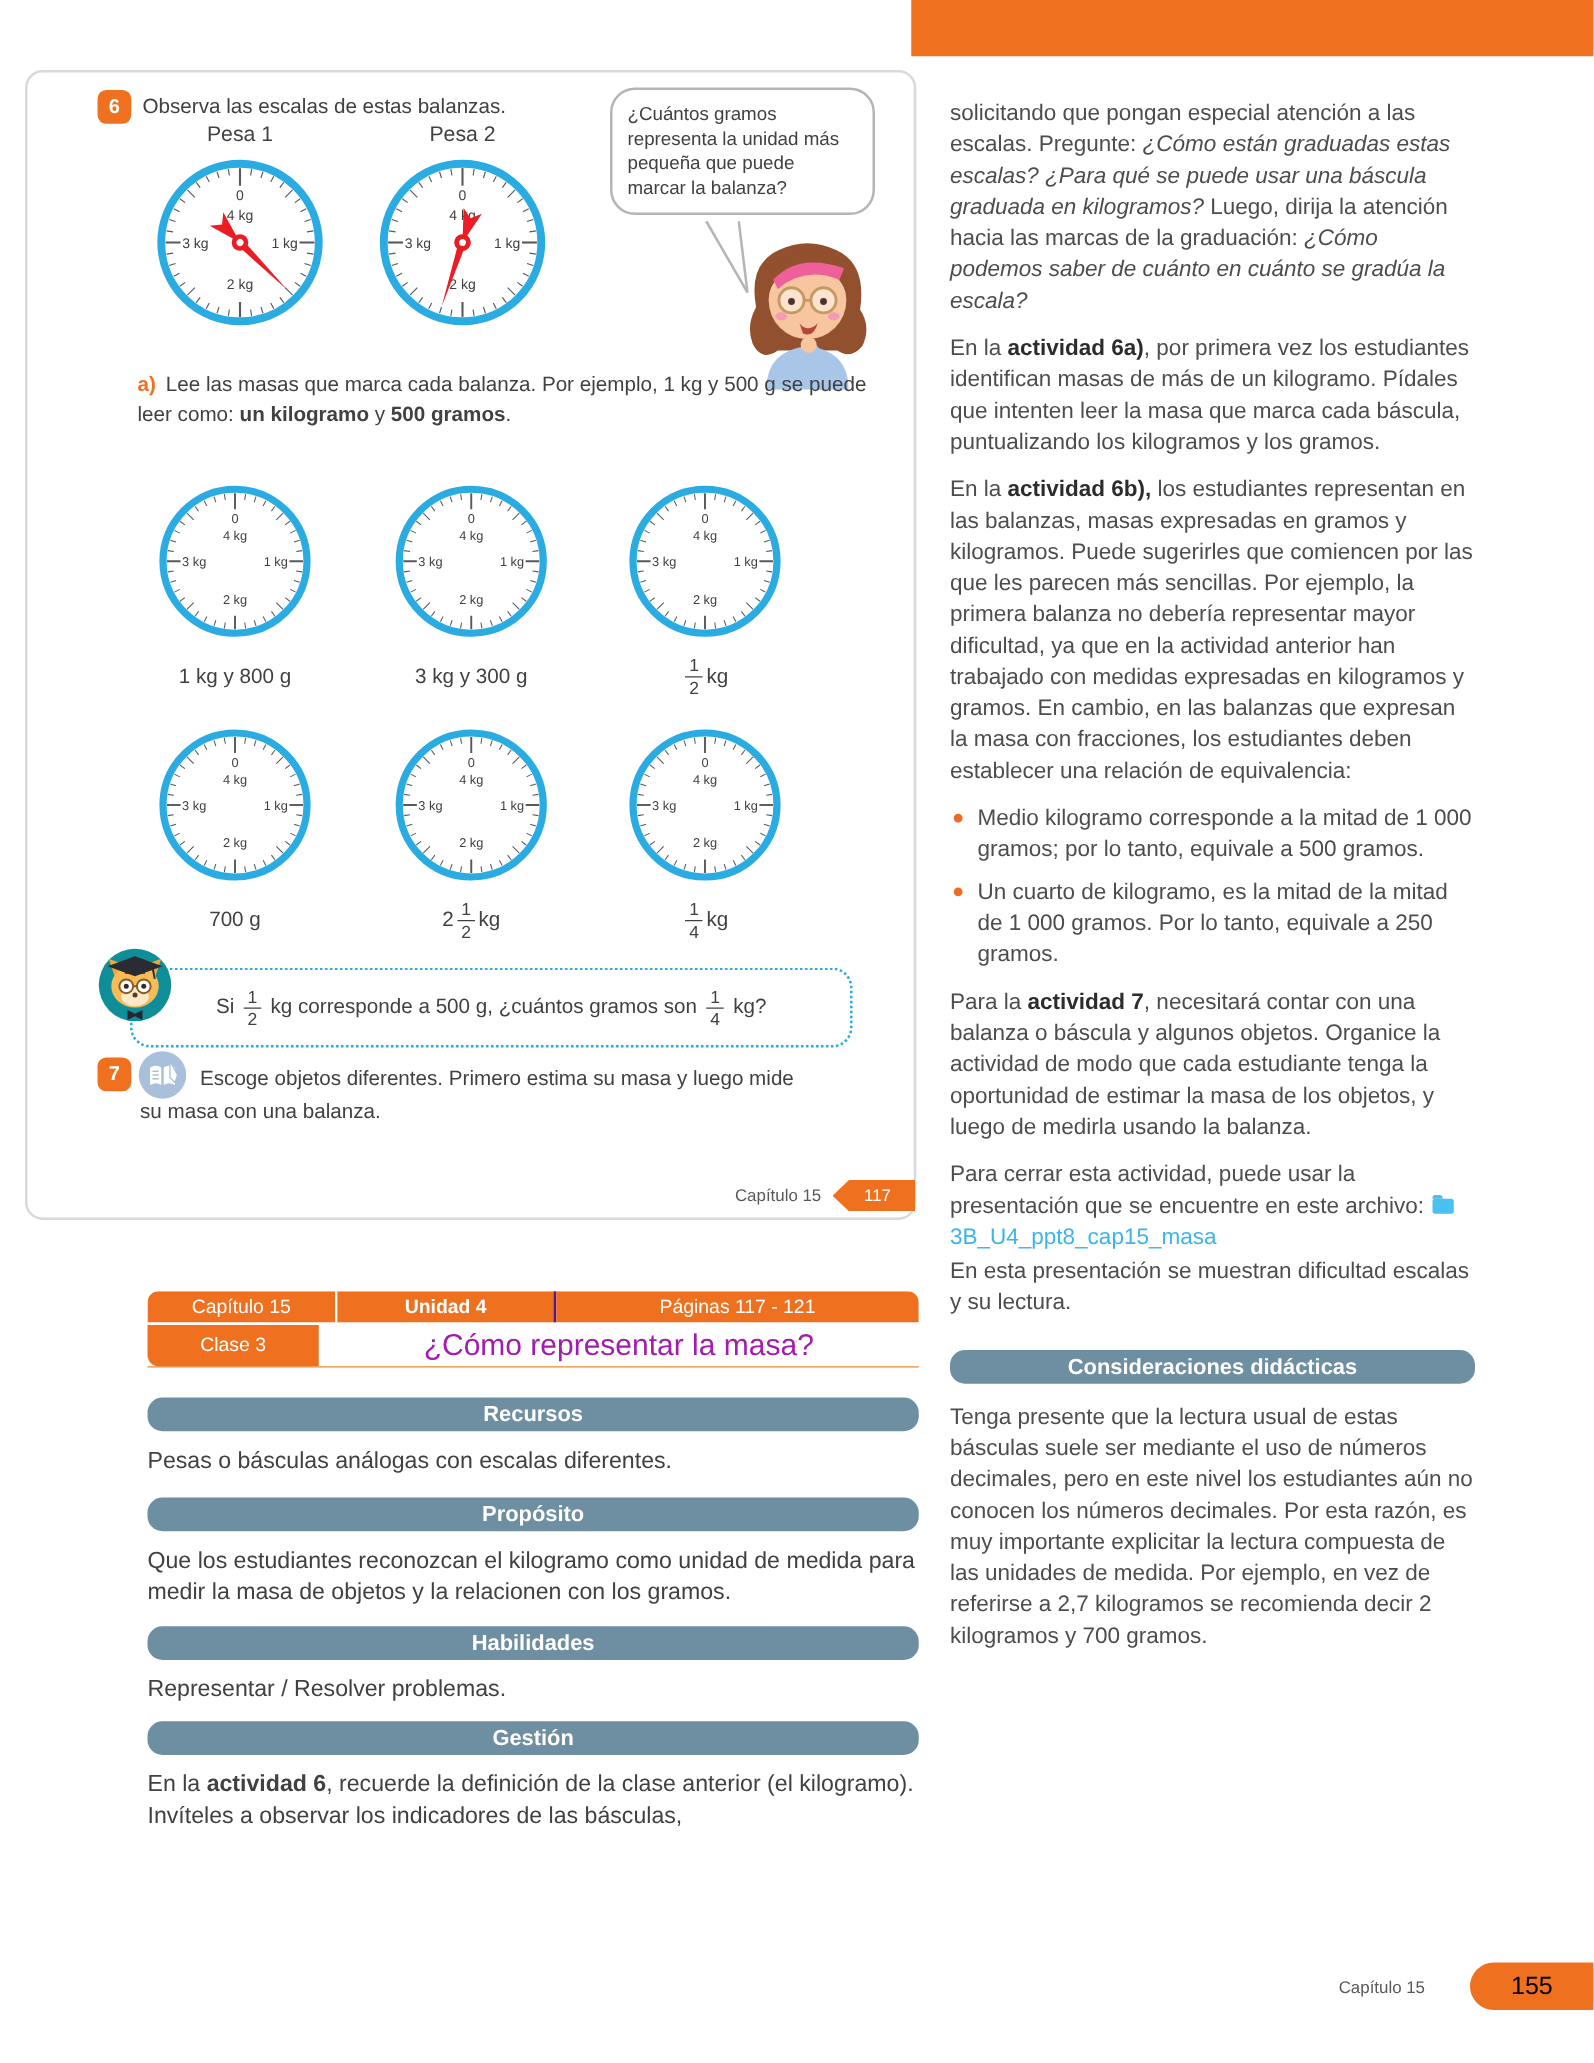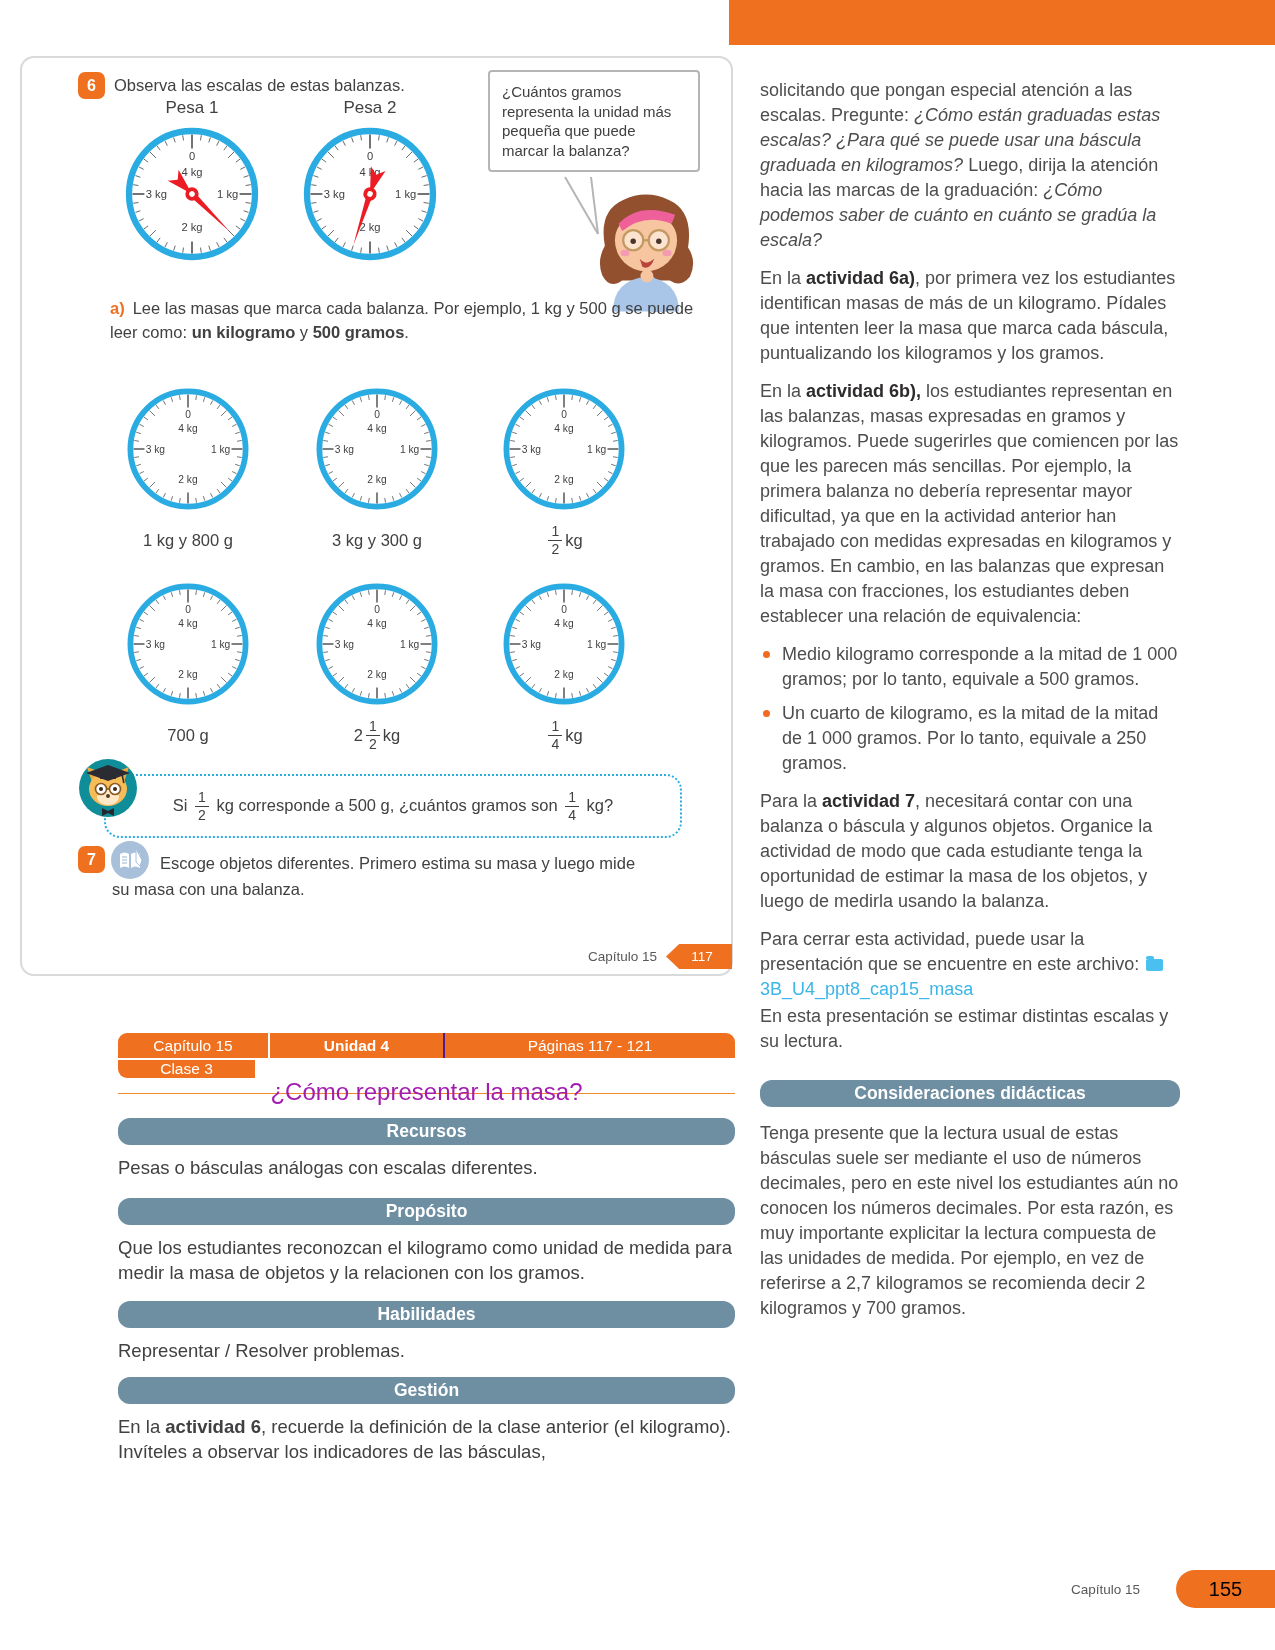--- a/index.html
+++ b/index.html
@@ -15,21 +15,21 @@
   .b6{left:56px;top:14px;}
   .b7{left:56px;top:788px;}
   .act6-text{position:absolute;left:92px;top:18px;font-size:16.5px;}
   .pesa{position:absolute;width:150px;text-align:center;}
   .p1{left:95px;top:40px;} .p2{left:273px;top:40px;}
   .pesa-title{font-size:17px;margin-bottom:6px;}
   .dial-holder.big svg{width:140px;height:140px;}
   .pdial .dial-holder svg{width:128px;height:128px;}
   svg text{font-family:"Liberation Sans",sans-serif;}
   .bubble{position:absolute;left:466px;top:12px;width:212px;box-sizing:border-box;
-          border:2px solid #b5b5b5;border-radius:4px;padding:10px 12px;background:#fff;
+          border:2px solid #b5b5b5;border-radius:20px;padding:10px 12px;background:#fff;
           font-size:15px;line-height:19.5px;z-index:2;}
   .bubble-tail{position:absolute;left:540px;top:118px;width:40px;height:62px;z-index:1;}
   .girl{position:absolute;left:560px;top:116px;width:128px;height:138px;}
   .item{position:absolute;left:88px;width:588px;font-size:16.5px;line-height:24px;}
   .ia{top:238px;} .ib{top:294px;}
   .ilabel{color:#ef7120;font-weight:bold;margin-right:8px;}
   .pdial{position:absolute;width:150px;text-align:center;}
   .c1{left:91px;} .c2{left:280px;} .c3{left:467px;}
   .r1{top:327px;} .r2{top:522px;}
   .dlabel{margin-top:2px;font-size:16.5px;min-height:42px;display:flex;align-items:center;justify-content:center;}
@@ -48,21 +48,21 @@
   .pf-tag{width:66px;height:25px;background:#ef7120;color:#fff;font-size:13.5px;
           clip-path:polygon(0 50%,20% 0,100% 0,100% 100%,20% 100%);
           display:flex;align-items:center;justify-content:center;padding-left:6px;box-sizing:border-box;text-align:center;}
   
   .left-lower{position:absolute;left:118px;top:1033px;width:617px;}
   .mt-r1{display:flex;height:25px;border-radius:9px 9px 0 0;overflow:hidden;margin-bottom:2px;}
   .mt-cell{background:#ef7120;color:#fff;font-size:15.5px;display:flex;align-items:center;justify-content:center;}
   .mt-c1{width:150px;border-right:2px solid #fff;}
   .mt-c2{width:173px;border-right:2px solid #4c1d95;font-weight:bold;}
   .mt-c3{flex:1;}
-  .mt-r2{display:flex;height:33px;border-bottom:1.5px solid #f08a2e;flex-direction:column;}
+  .mt-r2{display:flex;height:33px;border-bottom:1.5px solid #f08a2e;}
   .mt-class{width:137px;background:#ef7120;color:#fff;font-size:15.5px;border-radius:0 0 0 9px;
             display:flex;align-items:center;justify-content:center;}
   .mt-q{flex:1;color:#a21caf;font-size:24px;display:flex;align-items:center;justify-content:center;}
   .bar{height:27px;background:#6e8ea1;border-radius:12px;color:#fff;font-weight:bold;font-size:17.5px;
        display:flex;align-items:center;justify-content:center;}
   .left-lower .bar.m1{margin-top:24px;} .left-lower .bar.m2{margin-top:18px;}
   .left-lower .bar.m3{margin-top:16px;} .left-lower .bar.m4{margin-top:14px;}
   .sbody{margin:10px 0 0;font-size:18.5px;line-height:25px;}
   
   .right-col{position:absolute;left:760px;top:78px;width:420px;font-size:18px;line-height:25px;color:#4d4d4f;}
@@ -642,21 +642,21 @@
   <div class="right-col">
     <p><span>solicitando que pongan especial atención a las escalas. Pregunte: </span><i>¿Cómo están graduadas estas escalas? ¿Para qué se puede usar una báscula graduada en kilogramos?</i><span> Luego, dirija la atención hacia las marcas de la graduación: </span><i>¿Cómo podemos saber de cuánto en cuánto se gradúa la escala?</i></p>
     <p><span>En la </span><b>actividad 6a)</b><span>, por primera vez los estudiantes identifican masas de más de un kilogramo. Pídales que intenten leer la masa que marca cada báscula, puntualizando los kilogramos y los gramos.</span></p>
     <p><span>En la </span><b>actividad 6b),</b><span> los estudiantes representan en las balanzas, masas expresadas en gramos y kilogramos. Puede sugerirles que comiencen por las que les parecen más sencillas. Por ejemplo, la primera balanza no debería representar mayor dificultad, ya que en la actividad anterior han trabajado con medidas expresadas en kilogramos y gramos. En cambio, en las balanzas que expresan la masa con fracciones, los estudiantes deben establecer una relación de equivalencia:</span></p>
     <ul class="blt">
       <li><span>Medio kilogramo corresponde a la mitad de 1 000 gramos; por lo tanto, equivale a 500 gramos.</span></li>
       <li><span>Un cuarto de kilogramo, es la mitad de la mitad de 1 000 gramos. Por lo tanto, equivale a 250 gramos.</span></li>
     </ul>
     <p><span>Para la </span><b>actividad 7</b><span>, necesitará contar con una balanza o báscula y algunos objetos. Organice la actividad de modo que cada estudiante tenga la oportunidad de estimar la masa de los objetos, y luego de medirla usando la balanza.</span></p>
     <p class="tight"><span>Para cerrar esta actividad, puede usar la presentación que se encuentre en este archivo: </span><span class="folder-icon"></span><span class="link">3B_U4_ppt8_cap15_masa</span></p>
-    <p class="tight2"><span>En esta presentación se estimar distintas escalas y su lectura.</span></p>
+    <p class="tight2"><span>En esta presentación se muestran dificultad escalas y su lectura.</span></p>
     <div class="bar consider">Consideraciones didácticas</div>
     <p><span>Tenga presente que la lectura usual de estas básculas suele ser mediante el uso de números decimales, pero en este nivel los estudiantes aún no conocen los números decimales. Por esta razón, es muy importante explicitar la lectura compuesta de las unidades de medida. Por ejemplo, en vez de referirse a 2,7 kilogramos se recomienda decir 2 kilogramos y 700 gramos.</span></p>
   </div>
 
   <div class="page-footer">
     <span class="pf-chap2">Capítulo 15</span>
     <span class="page-tab">155</span>
   </div>
 </div>
 

